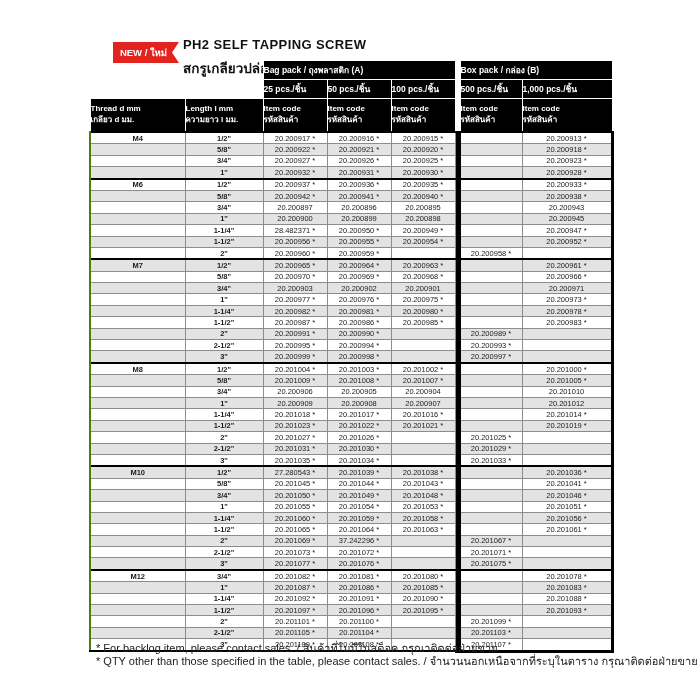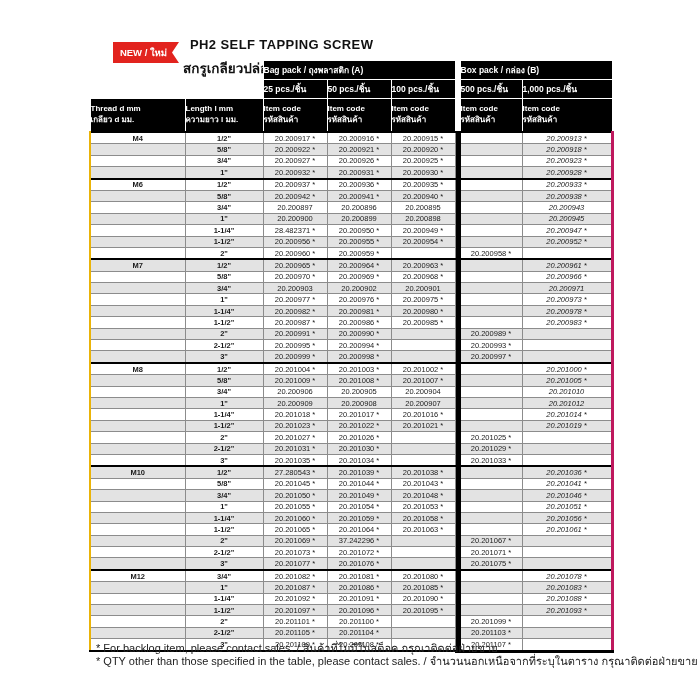--- a/index.html
+++ b/index.html
@@ -8,21 +8,21 @@
     font-family:"Liberation Sans", sans-serif; color:#111; overflow:hidden;
   }
   
   .badge {
     position:absolute; left:113px; top:42px; width:66px; height:21px;
     background:#e2231e; color:#fff; font-weight:bold; font-size:9.5px;
     display:flex; align-items:center; justify-content:center;
     padding-right:5px; box-sizing:border-box;
     clip-path: polygon(0 0, 100% 0, calc(100% - 7px) 50%, 100% 100%, 0 100%);
   }
-  .title { position:absolute; left:190px; top:37px; font-size:13px; font-weight:bold; letter-spacing:.4px; }
+  .title { position:absolute; left:183px; top:37px; font-size:13px; font-weight:bold; letter-spacing:.4px; }
   .subtitle { position:absolute; left:183px; top:57px; font-size:13.5px; font-weight:bold; }
 
   
   .tablewrap { position:absolute; left:89px; top:60px; }
   table { border-collapse:collapse; table-layout:fixed; width:522px; }
   col.w-thread{width:95px} col.w-length{width:78px} col.w-c25{width:64px}
   col.w-c50{width:64px} col.w-c100{width:64px} col.w-gap{width:5px}
   col.w-c500{width:62px} col.w-c1000{width:90px}
 
   thead td.hblack {
@@ -36,22 +36,22 @@
 
   tbody td {
     border:1px solid #8c8c8c; font-size:7.5px; height:10.4px;
     text-align:center; padding:0; color:#1a1a1a; white-space:nowrap;
     overflow:hidden; background:#fff;
   }
   tbody tr:nth-child(even) td { background:#e3e3e3; }
   tbody td.spacer { background:#000 !important; border-color:#000; }
   tbody tr.group-start td { border-top:2px solid #000; }
   tbody td.thread, tbody td.length { font-weight:bold; }
-  tbody td.thread { border-left:2px solid #eab308;margin-left:9px; }
-  tbody td.c1000 { border-right:3px solid #be185d;font-style:italic; }
+  tbody td.thread { border-left:2px solid #4d7c0f;margin-left:9px; }
+  tbody td.c1000 { border-right:3px solid #000000; }
   tbody tr.last-row td { border-bottom:2px solid #000; }
   tbody tr.last-row td.spacer, tbody tr.last-row td.c500, tbody tr.last-row td.c1000 { border-bottom:3px solid #000; }
 
   
   .notes { position:absolute; left:96px; top:642px; font-size:11px; line-height:12.5px; color:#222; }
 </style>
 </head>
 <body>
 
 <div class="page">

